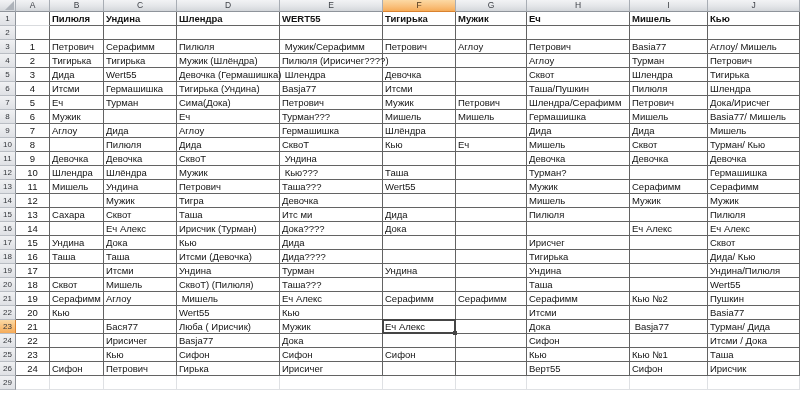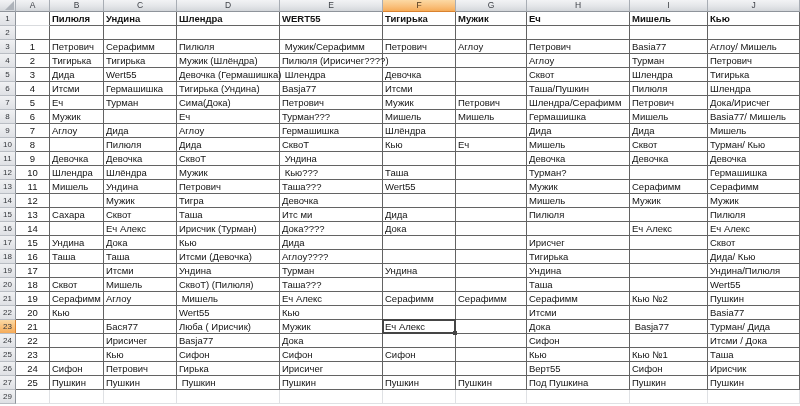--- a/index.html
+++ b/index.html
@@ -323,21 +323,21 @@
           <td>Ирисчег</td>
           <td></td>
           <td>Сквот</td>
         </tr>
         <tr>
           <th class="gut">18</th>
           <td class="num">16</td>
           <td>Таша</td>
           <td>Таша</td>
           <td>Итсми (Девочка)</td>
-          <td>Аглоу????</td>
+          <td>Дида????</td>
           <td></td>
           <td></td>
           <td>Тигирька</td>
           <td></td>
           <td>Дида/ Кью</td>
         </tr>
         <tr>
           <th class="gut">19</th>
           <td class="num">17</td>
           <td></td>
@@ -435,33 +435,20 @@
           <td>Петрович</td>
           <td>Гирька</td>
           <td>Ирисичег</td>
           <td></td>
           <td></td>
           <td>Верт55</td>
           <td>Сифон</td>
           <td>Ирисчик</td>
         </tr>
         <tr>
-          <th class="gut">27</th>
-          <td class="num">25</td>
-          <td>Пушкин</td>
-          <td>Пушкин</td>
-          <td> Пушкин</td>
-          <td>Пушкин</td>
-          <td>Пушкин</td>
-          <td>Пушкин</td>
-          <td>Под Пушкина</td>
-          <td>Пушкин</td>
-          <td>Пушкин</td>
-        </tr>
-        <tr>
           <th class="gut">29</th>
           <td class="light"></td>
           <td class="light"></td>
           <td class="light"></td>
           <td class="light"></td>
           <td class="light"></td>
           <td class="light"></td>
           <td class="light"></td>
           <td class="light"></td>
           <td class="light"></td>

